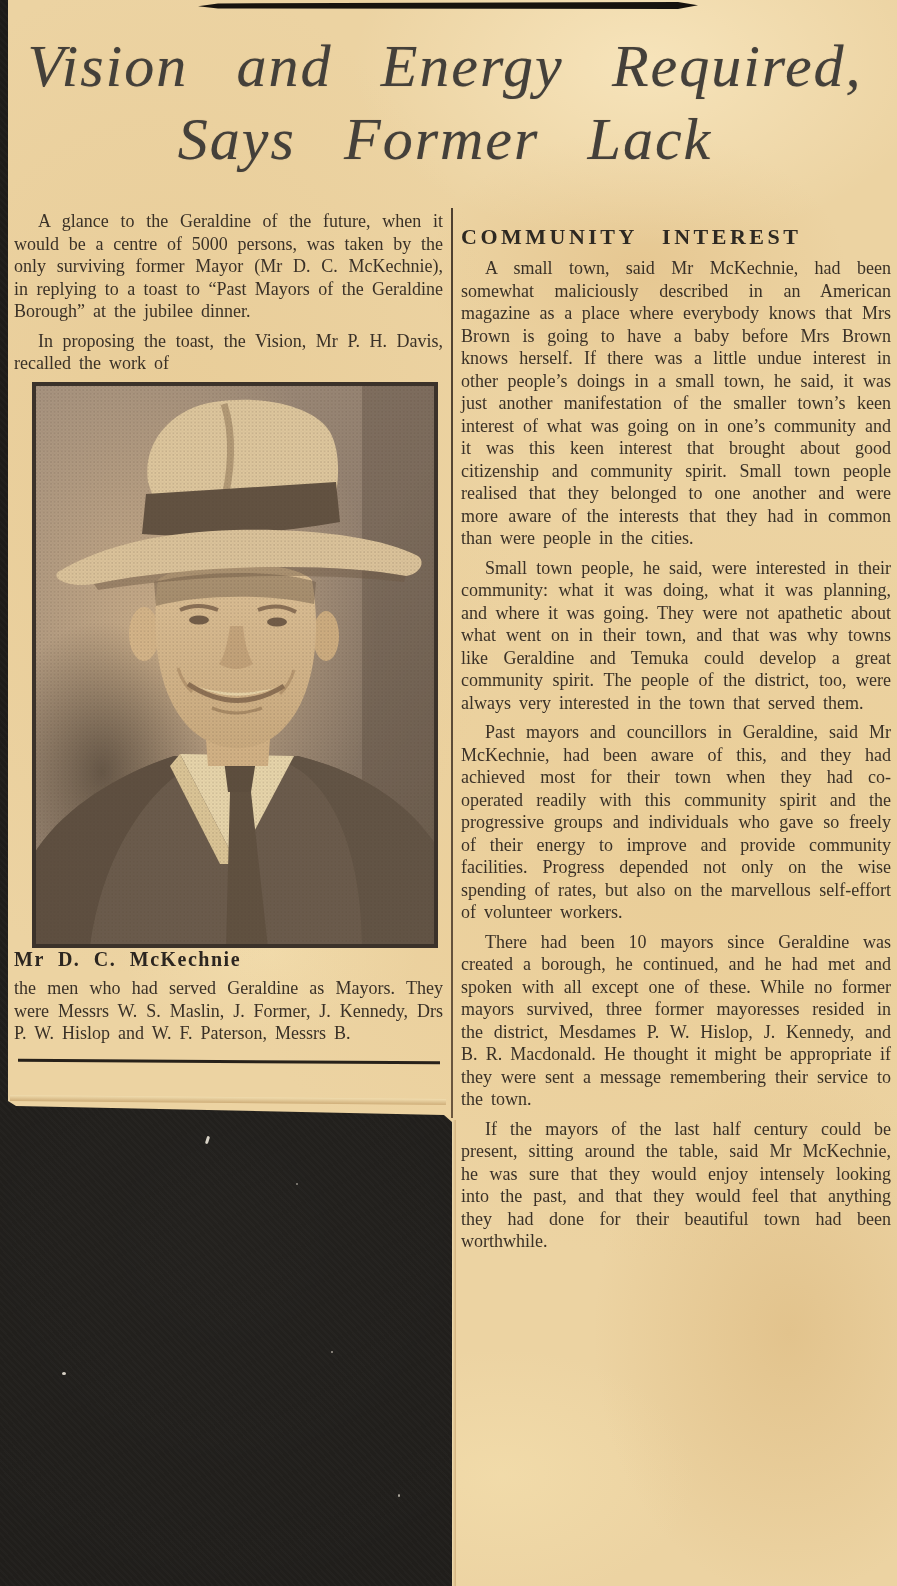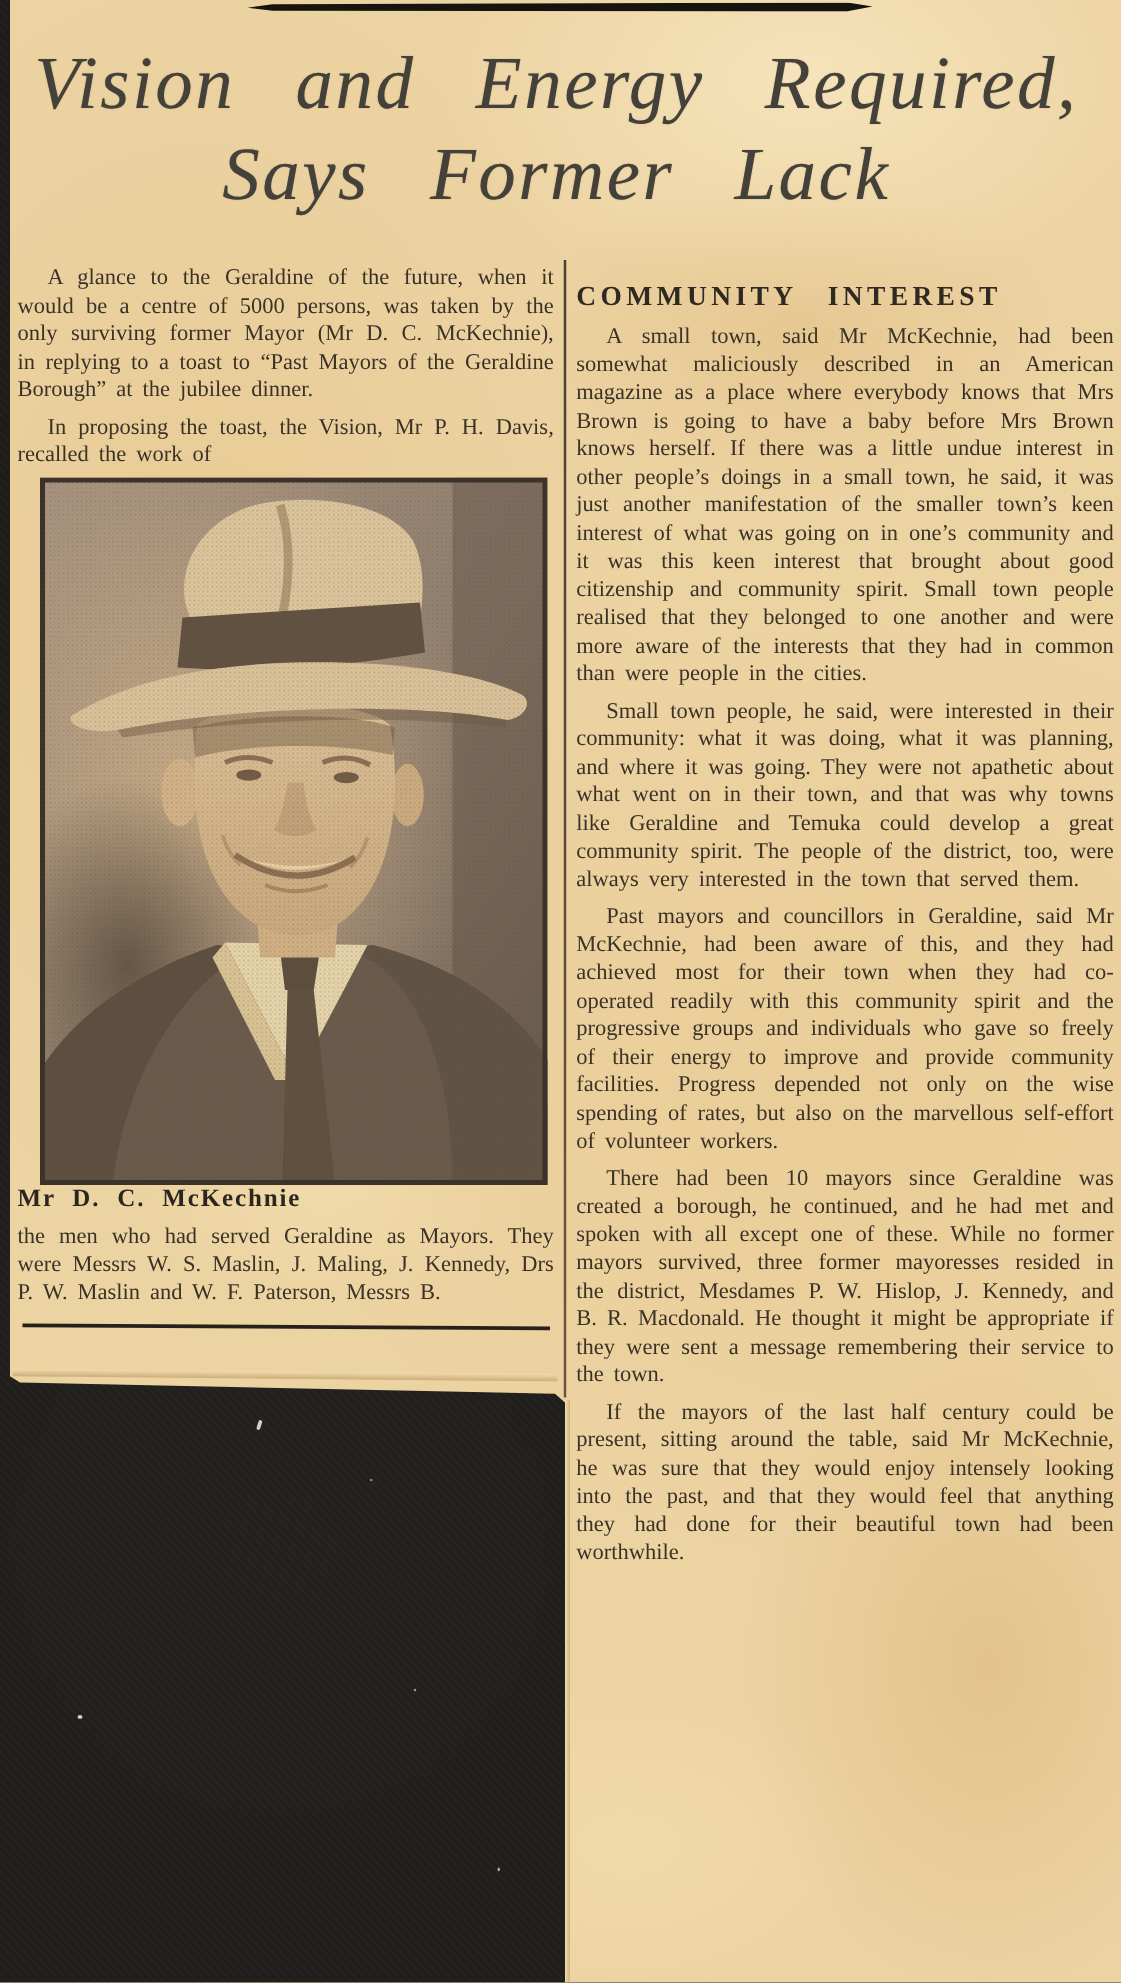--- a/index.html
+++ b/index.html
@@ -163,21 +163,21 @@
       <path d="M62 202 C162 182 298 180 374 194 L372 200 C290 190 166 192 66 208 Z" fill="rgba(92,72,56,0.45)"></path>
 
       <rect x="0" y="0" width="406" height="566" fill="url(#dots)"></rect>
       <rect x="0" y="0" width="406" height="566" fill="rgba(235,205,150,0.14)"></rect>
       <rect x="2" y="2" width="402" height="562" fill="none" stroke="#3b322a" stroke-width="4"></rect>
     </svg>
   </figure>
 
   <p class="caption">Mr D. C. McKechnie</p>
 
-  <p class="after-photo">the men who had served Geraldine as Mayors.  They were Messrs W. S. Maslin, J. Maling, J. Kennedy, Drs P. W. Maslin and W. F. Paterson, Messrs B.</p>
+  <p class="after-photo">the men who had served Geraldine as Mayors.  They were Messrs W. S. Maslin, J. Former, J. Kennedy, Drs P. W. Hislop and W. F. Paterson, Messrs B.</p>
 
   <div class="end-rule"></div>
 </div>
 
 <div class="col col-right">
   <h2 class="sec-h">COMMUNITY INTEREST</h2>
   <p class="ind">A small town, said Mr McKechnie, had been somewhat maliciously described in an American magazine as a place where everybody knows that Mrs Brown is going to have a baby before Mrs Brown knows herself. If there was a little undue interest in other people’s doings in a small town, he said, it was just another manifestation of the smaller town’s keen interest of what was going on in one’s community and it was this keen interest that brought about good citizenship and community spirit.  Small town people realised that they belonged to one another and were more aware of the interests that they had in common than were people in the cities.</p>
   <p class="ind">Small town people, he said, were interested in their community: what it was doing, what it was planning, and where it was going.  They were not apathetic about what went on in their town, and that was why towns like Geraldine and Temuka could develop a great community spirit.  The people of the district, too, were always very interested in the town that served them.</p>
   <p class="ind">Past mayors and councillors in Geraldine, said Mr McKechnie, had been aware of this, and they had achieved most for their town when they had co-operated readily with this community spirit and the progressive groups and individuals who gave so freely of their energy to improve and provide community facilities.  Progress depended not only on the wise spending of rates, but also on the marvellous self-effort of volunteer workers.</p>
   <p class="ind">There had been 10 mayors since Geraldine was created a borough, he continued, and he had met and spoken with all except one of these.  While no former mayors survived, three former mayoresses resided in the district, Mesdames P. W. Hislop, J. Kennedy, and B. R. Macdonald.  He thought it might be appropriate if they were sent a message remembering their service to the town.</p>

